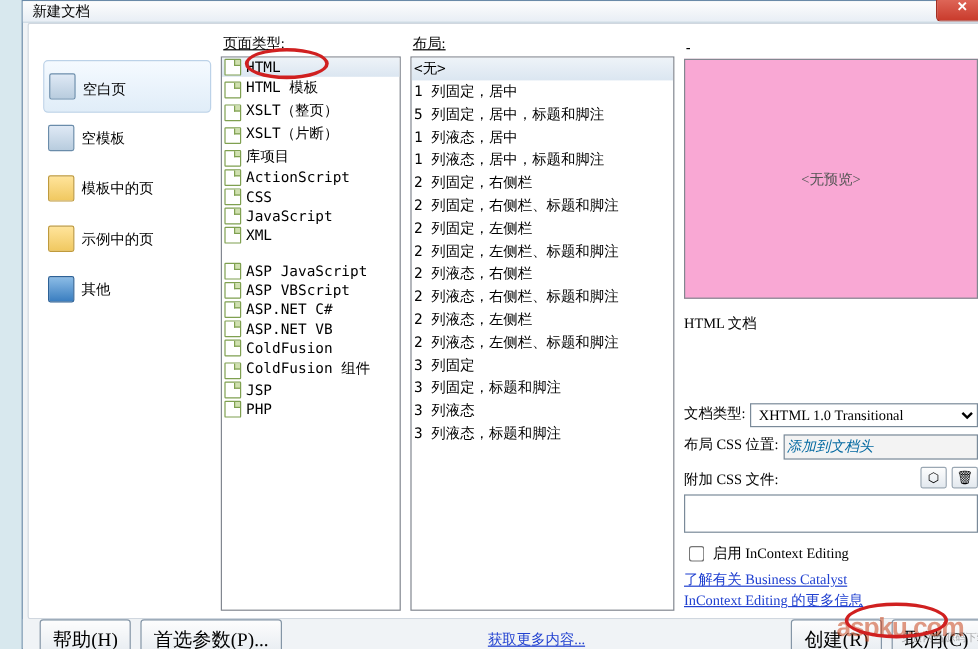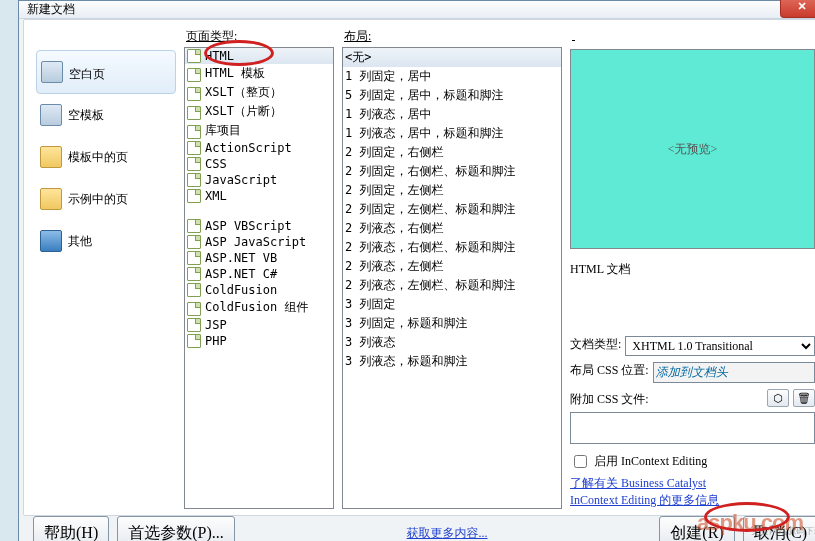--- a/index.html
+++ b/index.html
@@ -19,21 +19,21 @@
   .col-header { font-size: 12px; padding: 2px 0 2px 2px; text-decoration: underline; }
   .listbox { flex: 1; border: 1px solid #828790; background: #fff; overflow: auto; }
   .col-pagetype { width: 150px; position: relative; }
   .col-layout { width: 220px; }
   .col-right { flex: 1; }
   .listrow { display: flex; align-items: flex-end; padding: 1px 2px; cursor: pointer; font-family: "SimSun", monospace; white-space: nowrap; }
   .listrow.selected { background: linear-gradient(#eef3f8,#dbe6f1); }
   .file-icon { width: 14px; height: 14px; margin-right: 4px; background: #fff; border: 1px solid #7fa050; border-radius: 1px; position: relative; display: inline-block; }
   .file-icon::after { content: ""; position: absolute; top: 0; right: 0; width: 4px; height: 4px; background: #d0e0b0; border-left: 1px solid #7fa050; border-bottom: 1px solid #7fa050; }
   .circle-mark { position: absolute; top: 14px; left: 20px; width: 70px; height: 26px; border: 3px solid #d02020; border-radius: 50%; pointer-events: none; z-index: 5; }
-  .preview-box { height: 200px; border: 1px solid #828790; background: #5eead4; display: flex; align-items: center; justify-content: center; color: #555; }
+  .preview-box { height: 200px; border: 1px solid #828790; background: #f9a8d4; display: flex; align-items: center; justify-content: center; color: #555; }
   .right-section { display: flex; flex-direction: column; gap: 4px; }
   .form-row { display: flex; gap: 4px; margin-top: 2px; }
   .form-label { white-space: nowrap; }
   select, .textbox { border: 1px solid #7a8a99; font-family: inherit; font-size: 12px; padding: 1px 2px; background: #fff; }
   select { flex: 1; height: 20px; }
   .textbox.disabled { background: #f3f3f3; color: #0369a1; flex: 1; font-style: italic; }
   .css-area { height: 32px; border: 1px solid #7a8a99; background: #fff; }
   .icon-btn { width: 22px; height: 18px; border: 1px solid #9aa7b3; background: linear-gradient(#fdfdfd,#e3e9ef); border-radius: 2px; cursor: pointer; display: inline-flex; align-items: center; justify-content: center; font-size: 11px; }
   .checkbox-row { display: flex; align-items: center; gap: 4px; margin-top: 4px; }
   input[type=checkbox] { width: 13px; height: 13px; }
@@ -114,33 +114,33 @@
             <span class="file-icon"></span>
             <span>JavaScript</span>
           </div>
           <div class="listrow">
             <span class="file-icon"></span>
             <span>XML</span>
           </div>
           <div class="gap"></div>
           <div class="listrow">
             <span class="file-icon"></span>
+            <span>ASP JavaScript</span>
+          </div>
+          <div class="listrow">
+            <span class="file-icon"></span>
             <span>ASP VBScript</span>
           </div>
           <div class="listrow">
             <span class="file-icon"></span>
-            <span>ASP JavaScript</span>
+            <span>ASP.NET C#</span>
           </div>
           <div class="listrow">
             <span class="file-icon"></span>
             <span>ASP.NET VB</span>
-          </div>
-          <div class="listrow">
-            <span class="file-icon"></span>
-            <span>ASP.NET C#</span>
           </div>
           <div class="listrow">
             <span class="file-icon"></span>
             <span>ColdFusion</span>
           </div>
           <div class="listrow">
             <span class="file-icon"></span>
             <span>ColdFusion 组件</span>
           </div>
           <div class="listrow">

